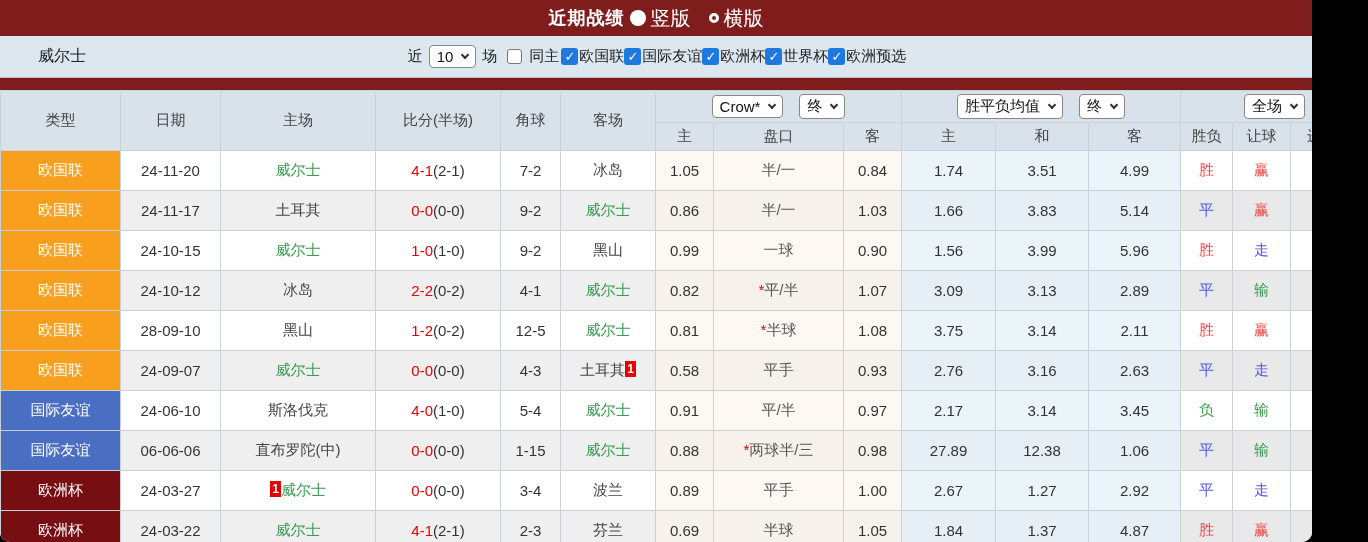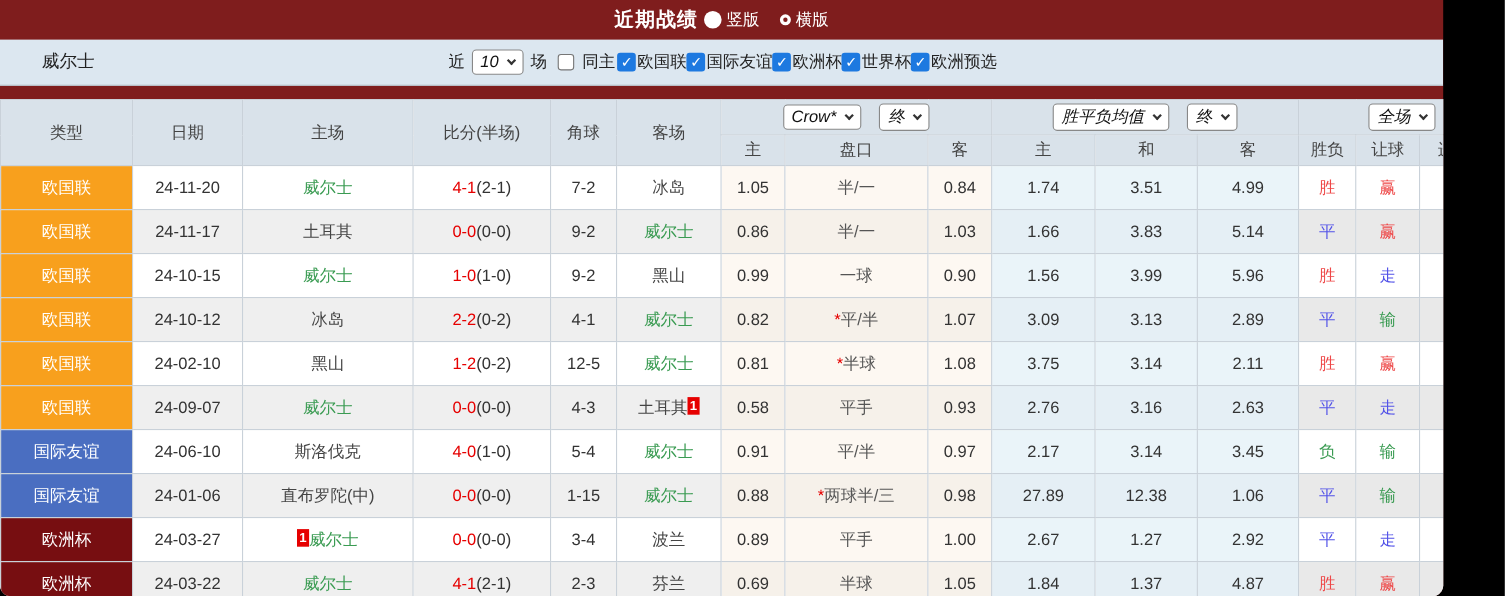--- a/index.html
+++ b/index.html
@@ -6,31 +6,31 @@
   body { margin:0; background:#000; font-family:"Liberation Sans","DejaVu Sans",sans-serif; }
   .page { width:1312px; height:542px; background:#7f1d1d; border-radius:0 0 10px 10px;
           overflow:hidden; display:flex; flex-direction:column; }
   
   .titlebar { height:36px; flex:none; display:flex; align-items:center; justify-content:center;
               color:#fff; gap:5px; }
   .titlebar .title { font-size:18px; font-weight:bold; letter-spacing:1px; }
   .radio { display:inline-block; border-radius:50%; flex:none; cursor:pointer; }
   .radio.sel { width:16px; height:16px; background:#fff; }
   .radio.unsel { width:10px; height:10px; border:3px solid #fff; background:transparent; }
-  .radio-label { font-size:15px; cursor:pointer; }
+  .radio-label { font-size:20px; cursor:pointer; }
   .rgap { width:8px; }
   
   .filterbar { height:42px; flex:none; background:#dce7f0; border-bottom:1px solid #b6bfc8;
                display:flex; align-items:center; font-size:15px; color:#222; position:relative; }
   .team-name { position:absolute; left:38px; font-size:16px; color:#222; }
   .filters { margin:0 auto; display:flex; align-items:center; }
   .filters .lbl { margin:0 2px; }
   .sel-box { background:#fff; border:1px solid #888; border-radius:4px; padding:2px 7px;
              display:inline-flex; align-items:center; gap:9px; font-size:15px; color:#111;
-             cursor:pointer; margin:0 4px;font-style:italic; }
+             cursor:pointer; margin:0 4px; }
   .chev { width:6px; height:6px; border-right:2px solid #333; border-bottom:2px solid #333;
           transform:rotate(45deg); margin-top:-3px; flex:none; }
   .checkbox { flex:none; display:inline-flex; align-items:center; justify-content:center;
               border-radius:3px; cursor:pointer; }
   .checkbox.checked { width:17px; height:17px; background:#1d79e0; color:#fff; font-size:13px;
                       font-weight:bold; }
   .checkbox.unchecked { width:15px; height:15px; background:#fff; border:1px solid #767676;
                         margin:0 5px 0 8px; }
   .comp-item { display:inline-flex; align-items:center; gap:1px; }
   
@@ -248,21 +248,21 @@
           <td class="c-odds">1.07</td>
           <td class="c-mean">3.09</td>
           <td class="c-mean">3.13</td>
           <td class="c-mean">2.89</td>
           <td class="c-res"><span class="t-blue">平</span></td>
           <td class="c-res"><span class="t-green">输</span></td>
           <td class="c-res"><span class="t-red">大</span></td>
         </tr>
         <tr>
           <td class="c-type" style="background: rgb(248, 160, 29);">欧国联</td>
-          <td class="c-plain">24-02-10</td>
+          <td class="c-plain">28-09-10</td>
           <td class="c-plain"><span class="t-team">黑山</span></td>
           <td class="c-plain"><span class="t-score">1-2</span><span class="t-half">(0-2)</span></td>
           <td class="c-plain">12-5</td>
           <td class="c-plain"><span class="t-wales">威尔士</span></td>
           <td class="c-odds">0.81</td>
           <td class="c-odds"><span class="hcap"><span class="t-star">*</span>半球</span></td>
           <td class="c-odds">1.08</td>
           <td class="c-mean">3.75</td>
           <td class="c-mean">3.14</td>
           <td class="c-mean">2.11</td>
@@ -299,21 +299,21 @@
           <td class="c-odds">0.97</td>
           <td class="c-mean">2.17</td>
           <td class="c-mean">3.14</td>
           <td class="c-mean">3.45</td>
           <td class="c-res"><span class="t-green">负</span></td>
           <td class="c-res"><span class="t-green">输</span></td>
           <td class="c-res"><span class="t-red">大</span></td>
         </tr>
         <tr>
           <td class="c-type" style="background: rgb(74, 110, 193);">国际友谊</td>
-          <td class="c-plain">24-01-06</td>
+          <td class="c-plain">06-06-06</td>
           <td class="c-plain"><span class="t-team">直布罗陀(中)</span></td>
           <td class="c-plain"><span class="t-score">0-0</span><span class="t-half">(0-0)</span></td>
           <td class="c-plain">1-15</td>
           <td class="c-plain"><span class="t-wales">威尔士</span></td>
           <td class="c-odds">0.88</td>
           <td class="c-odds"><span class="hcap"><span class="t-star">*</span>两球半/三</span></td>
           <td class="c-odds">0.98</td>
           <td class="c-mean">27.89</td>
           <td class="c-mean">12.38</td>
           <td class="c-mean">1.06</td>

